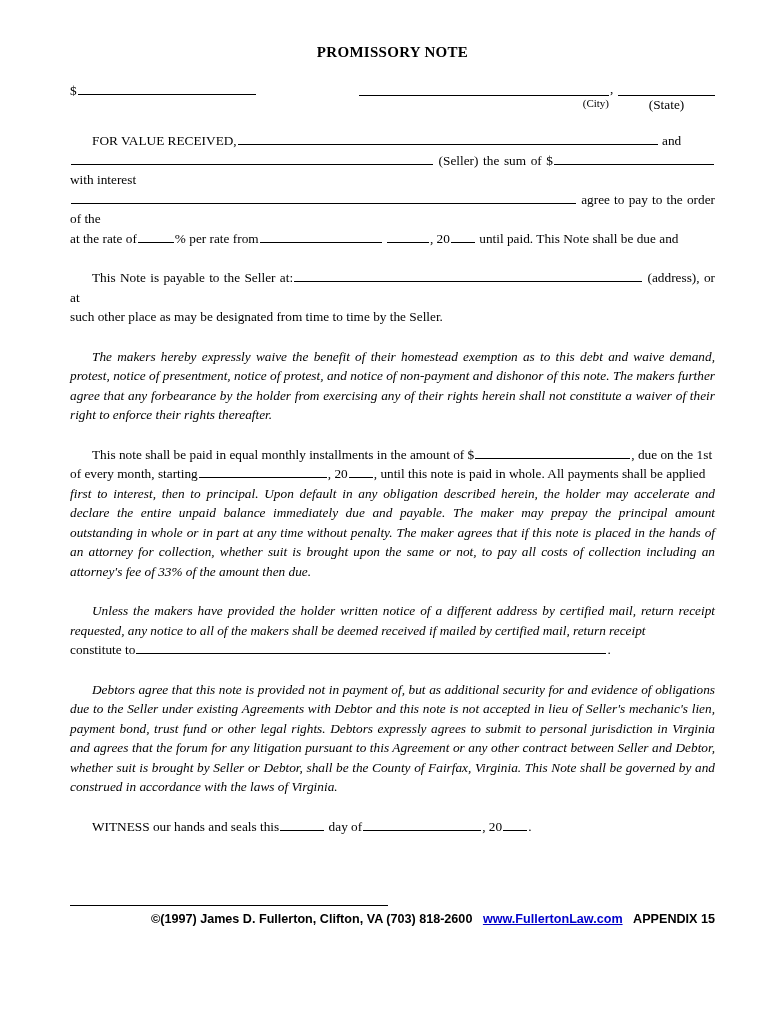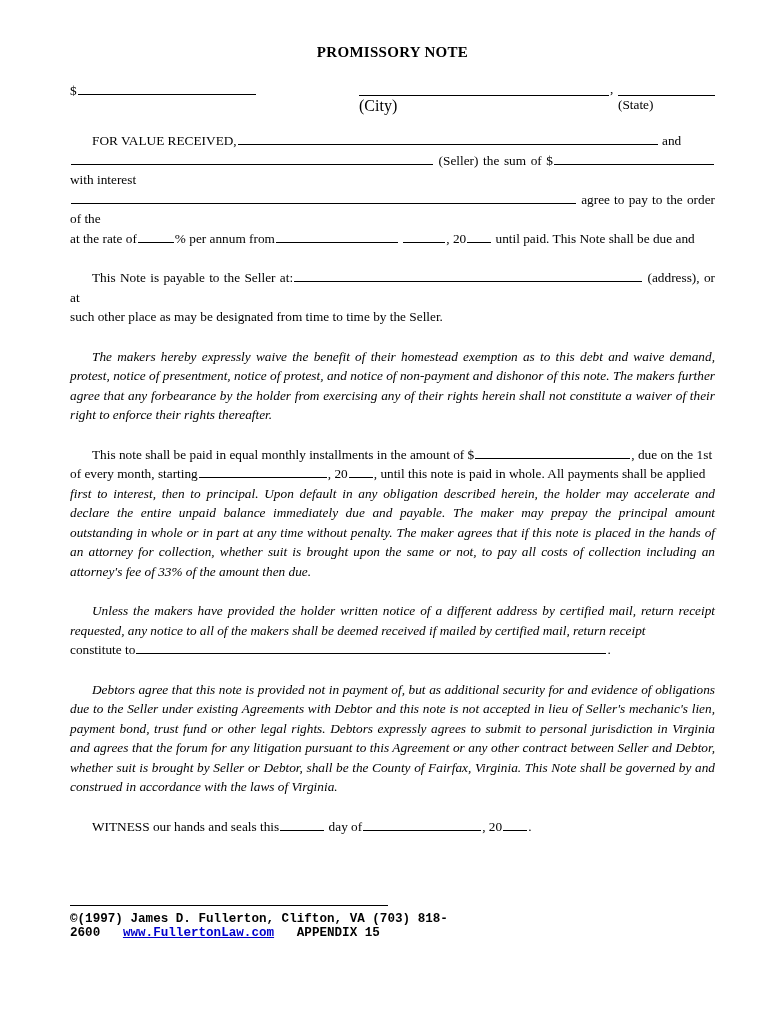--- a/index.html
+++ b/index.html
@@ -94,28 +94,29 @@
     top: 0;
     width: 97px;
     border-bottom: 1px solid #000;
     height: 14px;
   }
   .city-label {
     position: absolute;
     left: 289px;
     top: 16px;
     width: 250px;
-    text-align: left;
-    font-size: 16px;
+    text-align: right;
+    font-size: 11px;
   }
   .state-label {
     position: absolute;
     left: 548px;
     top: 16px;
     width: 97px;
+    text-align: center;
     font-size: 13.3px;
   }
 
   .block {
     margin-top: 20px;
   }
   .gap-md { margin-top: 20px; }
 
   .footer {
     position: absolute;
@@ -124,21 +125,22 @@
     width: 645px;
   }
   .footer-rule {
     width: 318px;
     border-top: 1px solid #000;
     margin-bottom: 6px;
   }
   .footer-text {
     font-size: 12.6px;
     font-weight: bold;
-    font-family: Liberation Mono, monospace;
+    font-family: Liberation Sans, sans-serif;
+    text-align: right;
   }
   .footer-link {
     color: #0000cc;
     text-decoration: underline;
     font-weight: bold;
   }
 </style>
 </head>
 <body>
 
@@ -161,21 +163,21 @@
       <div class="line">
         <span style="display:inline-block;width:22px;"></span><span>FOR  VALUE  RECEIVED,</span><span class="blank" style="width:420px;"></span> <span>and</span>
       </div>
       <div class="line">
         <span class="blank" style="width:362px;"></span> <span>(Seller) the sum of $</span><span class="blank" style="width:160px;"></span> <span>with interest</span>
       </div>
       <div class="line">
         <span class="blank" style="width:505px;"></span> <span>agree to pay to the order of the</span>
       </div>
       <div class="line">
-        <span>at the rate of</span><span class="blank" style="width:36px;"></span><span>% per annum from</span><span class="blank" style="width:122px;"></span> <span class="blank" style="width:42px;"></span><span>, 20</span><span class="blank" style="width:24px;"></span> <span>until paid. This Note shall be due and</span>
+        <span>at the rate of</span><span class="blank" style="width:36px;"></span><span>% per rate from</span><span class="blank" style="width:122px;"></span> <span class="blank" style="width:42px;"></span><span>, 20</span><span class="blank" style="width:24px;"></span> <span>until paid. This Note shall be due and</span>
       </div>
     </div>
 
     <div class="gap-md">
       <div class="line">
         <span style="display:inline-block;width:22px;"></span><span>This Note is payable to the Seller at:</span><span class="blank" style="width:348px;"></span> <span>(address), or at</span>
       </div>
       <div class="line">such other place as may be designated from time to time by the Seller.</div>
     </div>
 

